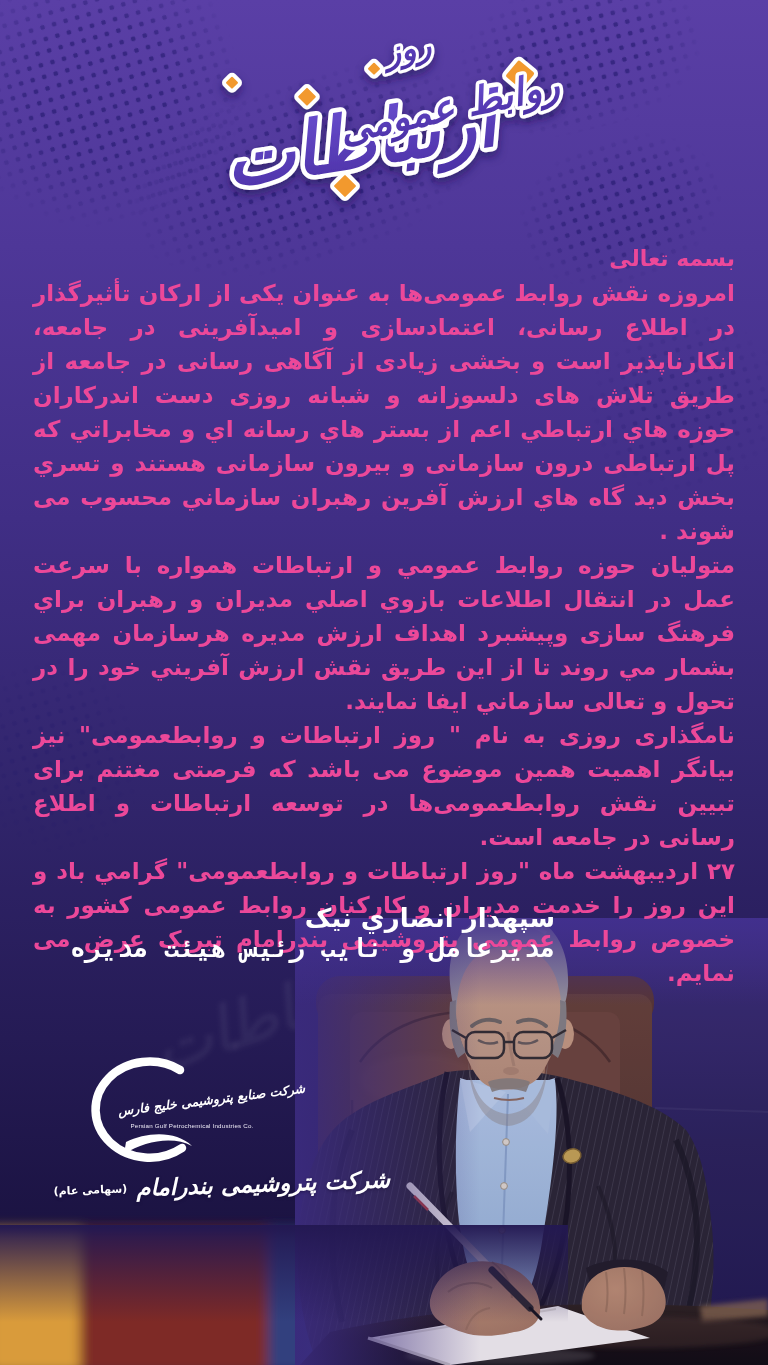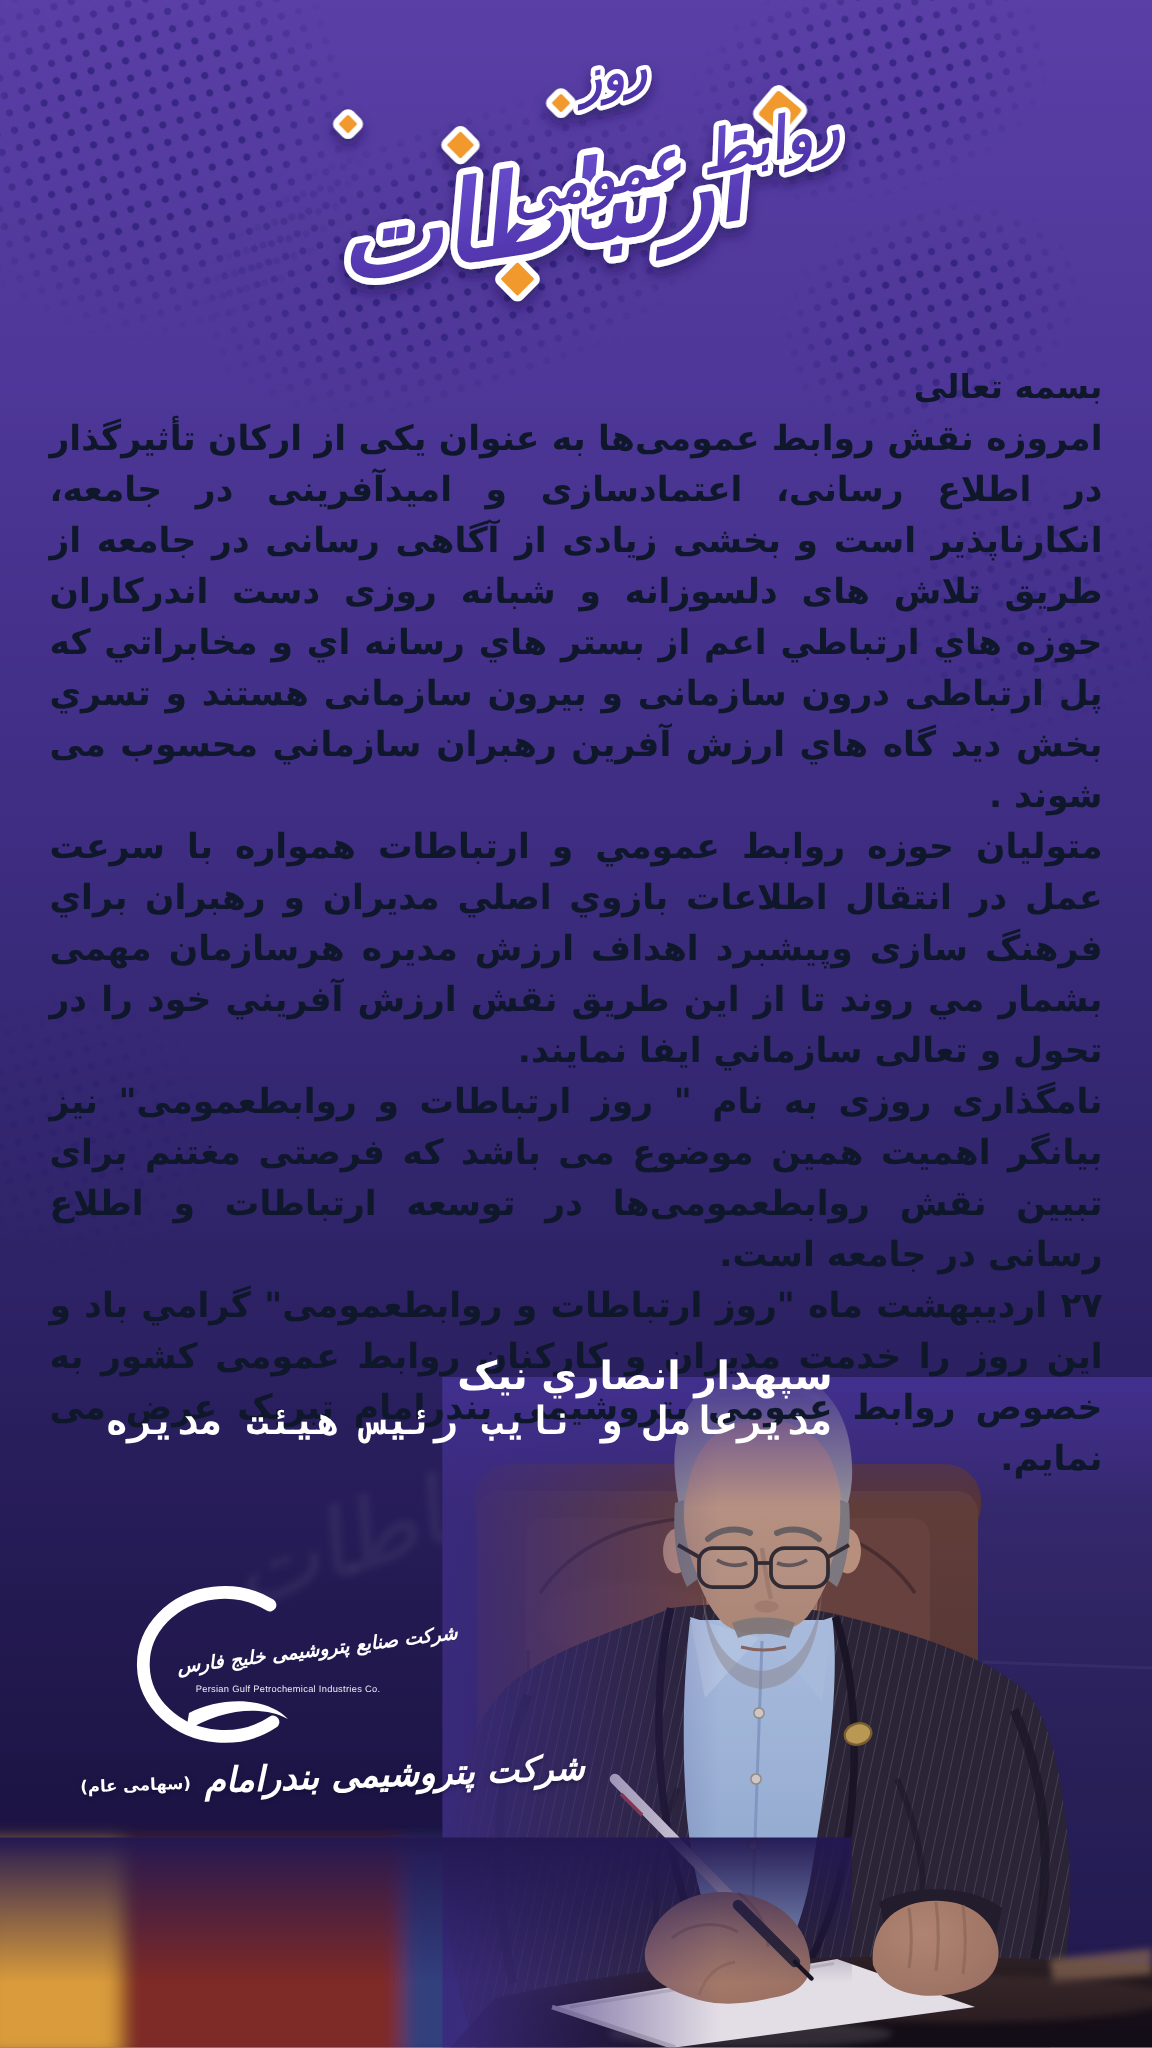--- a/index.html
+++ b/index.html
@@ -22,21 +22,21 @@
   .d5{left:590px;top:320px;width:190px;height:170px;transform:rotate(-15deg);opacity:.5;}
   .d6{left:-30px;top:660px;width:170px;height:190px;transform:rotate(-15deg);opacity:.35;}
   .headline{position:absolute;left:152px;top:8px;z-index:2;}
   .cal-text{
     font-family:"DejaVu Sans",sans-serif;font-weight:bold;font-style:italic;
     paint-order:stroke fill;stroke:#ffffff;stroke-linejoin:round;
   }
   .bodycol{
     position:absolute;left:33px;right:33px;top:242px;z-index:2;
     direction:rtl;text-align:justify;
-    font-size:23px;line-height:34px;font-weight:700;color:#0f172a;
+    font-size:23px;line-height:34px;font-weight:700;color:#ec4899;
   }
   .bodycol p{margin:0;}
   .bismillah{margin:0 0 1px 0;text-align:right;padding-left:200px;font-size:22px;}
   .p4{margin-top:38px;}
   .signature{position:absolute;left:70px;top:903px;z-index:3;direction:rtl;text-align:left;font-weight:700;}
   .sig-name{font-size:26px;text-align:right;}
   .sig-title{font-size:26px;font-family:Liberation Mono, monospace;}
   .photo{position:absolute;left:0;top:918px;z-index:1;}
   .ghost{
     position:absolute;z-index:1;color:rgba(255,255,255,.05);font-weight:bold;font-style:italic;

